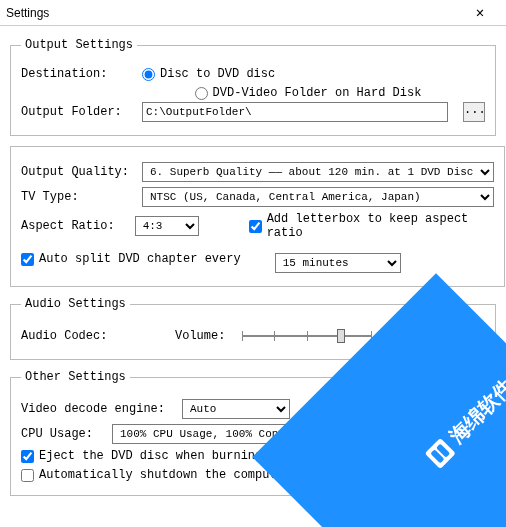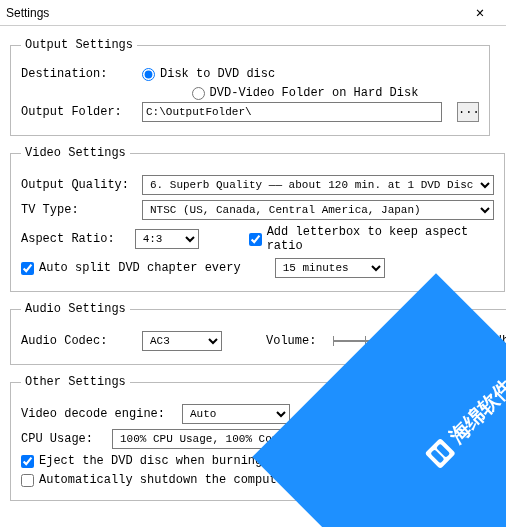--- a/index.html
+++ b/index.html
@@ -16,21 +16,21 @@
   .titlebar {
     height: 26px;
     border-bottom: 1px solid #ccc;
     display: flex;
     align-items: center;
     padding: 0 6px;
     background: #fff;
   }
   .titlebar .title { flex: 1; font-family: "Segoe UI", Tahoma, sans-serif; font-size: 12px; }
   .titlebar .close { width: 40px; text-align: center; font-size: 14px; cursor: default; }
-  .content { padding: 6px 16px 6px 10px; }
+  .content { padding: 6px 10px 6px 10px; }
   fieldset {
     border: 1px solid #bbb;
     margin: 6px 0 10px 0;
     padding: 10px 10px 8px 10px;
   }
   legend { padding: 0 4px; font-size: 12px; }
   .row { display: flex; align-items: center; margin: 5px 0; gap: 11px; }
   .label { width: 110px; }
   .radio-row { display: flex; align-items: center; margin: 2px 0 2px 110px; justify-content: center; }
   input[type="text"], select {
@@ -124,38 +124,37 @@
 </div>
 
 <div class="content">
 
   <fieldset>
     <legend>Output Settings</legend>
     <div class="row">
       <span class="label">Destination:</span>
       <label class="inline">
         <input type="radio" name="dest" checked="" style="">
-        <span>Disk to DVD disc</span>
+        <span>Disc to DVD disc</span>
       </label>
     </div>
     <div class="radio-row">
       <label class="inline">
         <input type="radio" name="dest" style="">
         <span>DVD-Video Folder on Hard Disk</span>
       </label>
     </div>
     <div class="row" style="margin-top:0;">
       <span class="label">Output Folder:</span>
       <input type="text" style="flex: 1 1 0%;" value="C:\OutputFolder\">
       <div class="browse-btn">...</div>
     </div>
   </fieldset>
 
   <fieldset>
-    <legend>Video Settings</legend>
     <div class="row">
       <span class="label">Output Quality:</span>
       <select style="flex:1;">
         <option>6. Superb Quality —— about 120 min. at 1 DVD Disc</option>
       </select>
     </div>
     <div class="row">
       <span class="label">TV Type:</span>
       <select style="flex:1;">
         <option>NTSC (US, Canada, Central America, Japan)</option>
@@ -171,33 +170,30 @@
         <input type="checkbox" checked="" style="">
         <span>Add letterbox to keep aspect ratio</span>
       </label>
     </div>
     <div class="row">
       <label class="inline">
         <input type="checkbox" checked="" style="">
         <span>Auto split DVD chapter every</span>
       </label>
       <span style="width:12px;"></span>
-      <select style="width:110px;">
+      <select style="width:126px;margin-top:8px;">
         <option>15 minutes</option>
       </select>
     </div>
   </fieldset>
 
   <fieldset>
     <legend>Audio Settings</legend>
     <div class="row">
       <span class="label">Audio Codec:</span>
-      <select style="width:80px;">
-        <option>AC3</option>
-      </select>
       <span style="width:22px;"></span>
       <span>Volume:</span>
       <div class="slider-track">
         <div class="line"></div>
         <div class="tick" style="left:0;"></div>
         <div class="tick" style="left:32px;"></div>
         <div class="tick" style="left:65px;"></div>
         <div class="tick" style="left:97px;"></div>
         <div class="tick" style="left:129px;"></div>
         <div class="thumb" style="left:95px;"></div>

